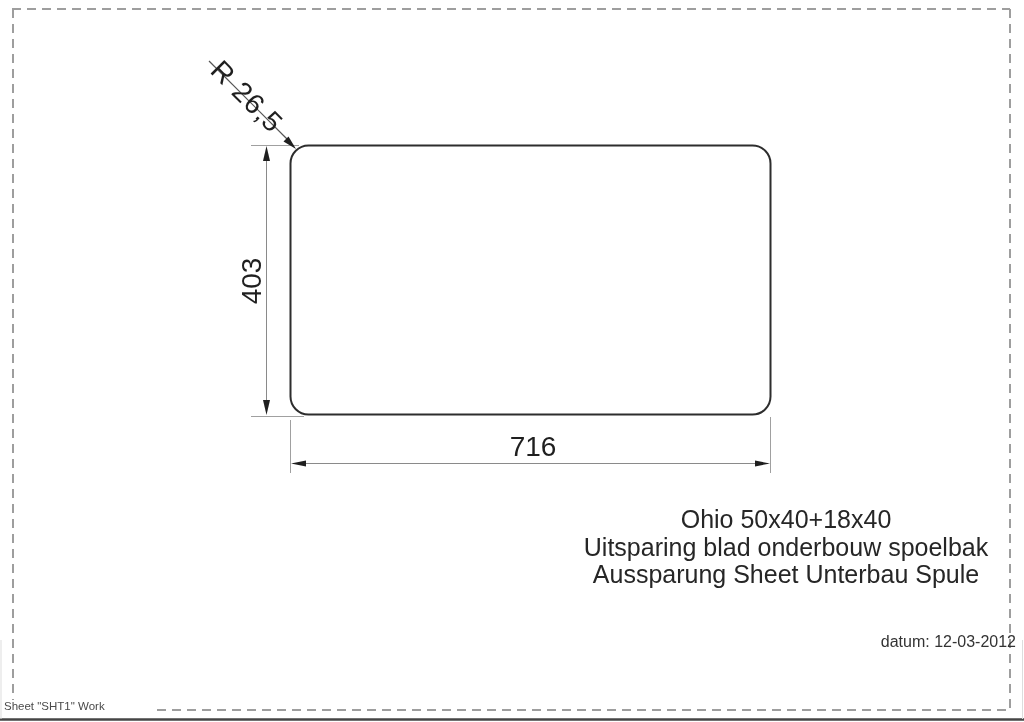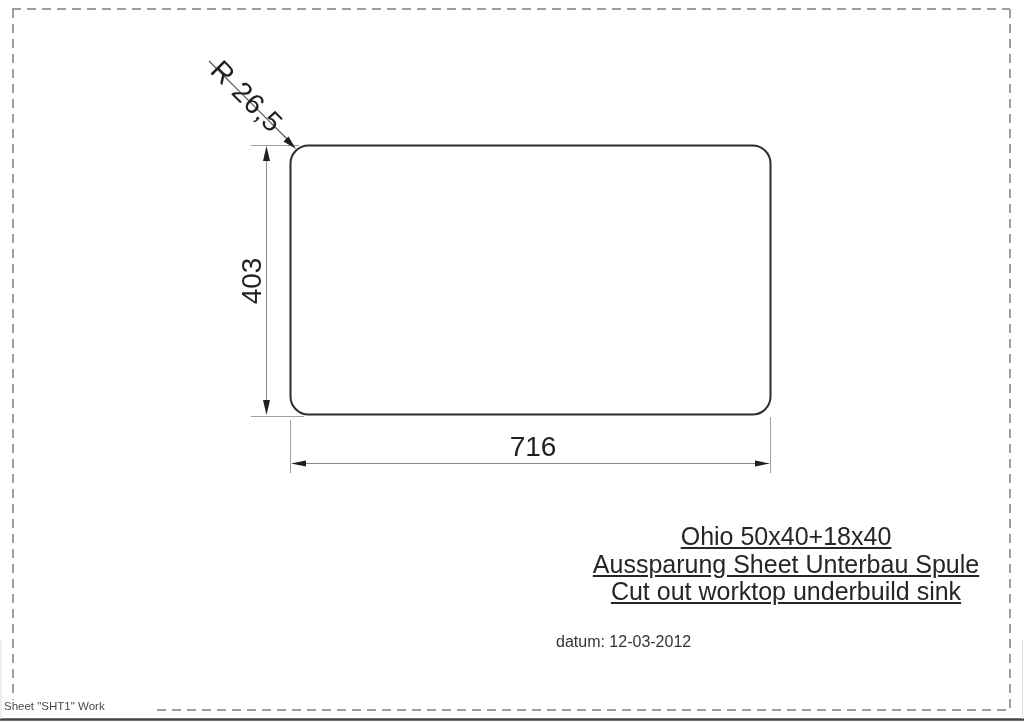--- a/index.html
+++ b/index.html
@@ -21,36 +21,35 @@
     top: 0;
   }
   .dim-text {
     font-family: "Liberation Sans", "DejaVu Sans", sans-serif;
     font-size: 28px;
     fill: #1f1f1f;
   }
   .title-block {
     position: absolute;
     left: 556px;
-    top: 523px;
+    top: 506px;
     width: 460px;
     text-align: center;
     color: #262626;
     font-size: 25px;
     line-height: 27.6px;
     white-space: nowrap;
-    text-decoration: underline;
   }
   .title-block span { display: block; }
   .date-line {
     position: absolute;
     left: 556px;
     top: 633px;
     width: 460px;
-    text-align: left;
+    text-align: right;
     color: #333333;
     font-size: 16px;
     white-space: nowrap;
   }
   .sheet-footer {
     position: absolute;
     left: 4px;
     top: 700px;
     color: #4a4a4a;
     font-size: 11.5px;
@@ -103,21 +102,21 @@
 
     <text class="dim-text" transform="translate(209,72) rotate(45)" font-size="26" letter-spacing="1">R 26,5</text>
 
     <line x1="0" y1="719.5" x2="1024" y2="719.5" stroke="#454545" stroke-width="2.5"></line>
     <line x1="1" y1="640" x2="1" y2="719" stroke="#dddddd" stroke-width="1"></line>
     <line x1="1022.5" y1="640" x2="1022.5" y2="719" stroke="#dddddd" stroke-width="1"></line>
   </svg>
 
   <div class="title-block">
     <span>Ohio 50x40+18x40</span>
+    <span>Uitsparing blad onderbouw spoelbak</span>
     <span>Aussparung Sheet Unterbau Spule</span>
-    <span>Cut out worktop underbuild sink</span>
   </div>
 
   <div class="date-line">datum: 12-03-2012</div>
 
   <div class="sheet-footer">Sheet "SHT1" Work</div>
 
 </div>
 
 </body></html>

